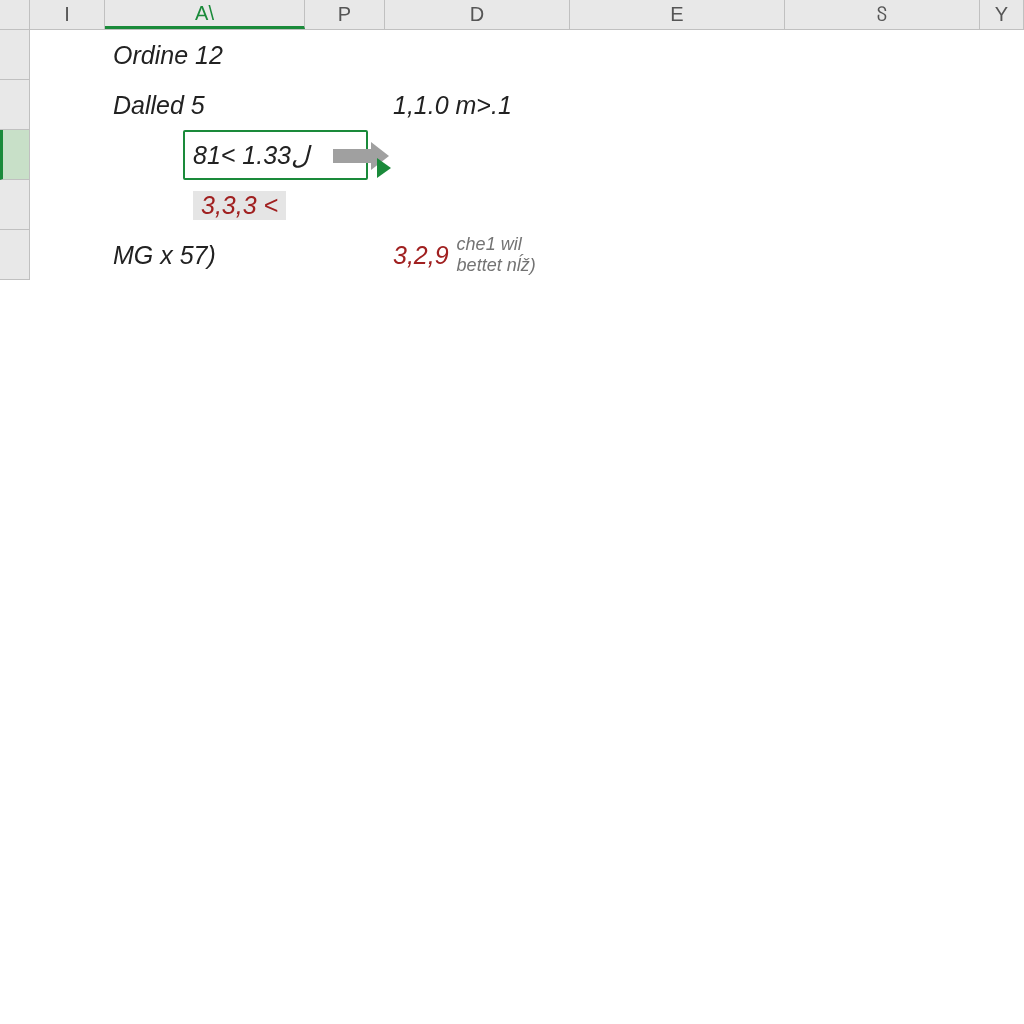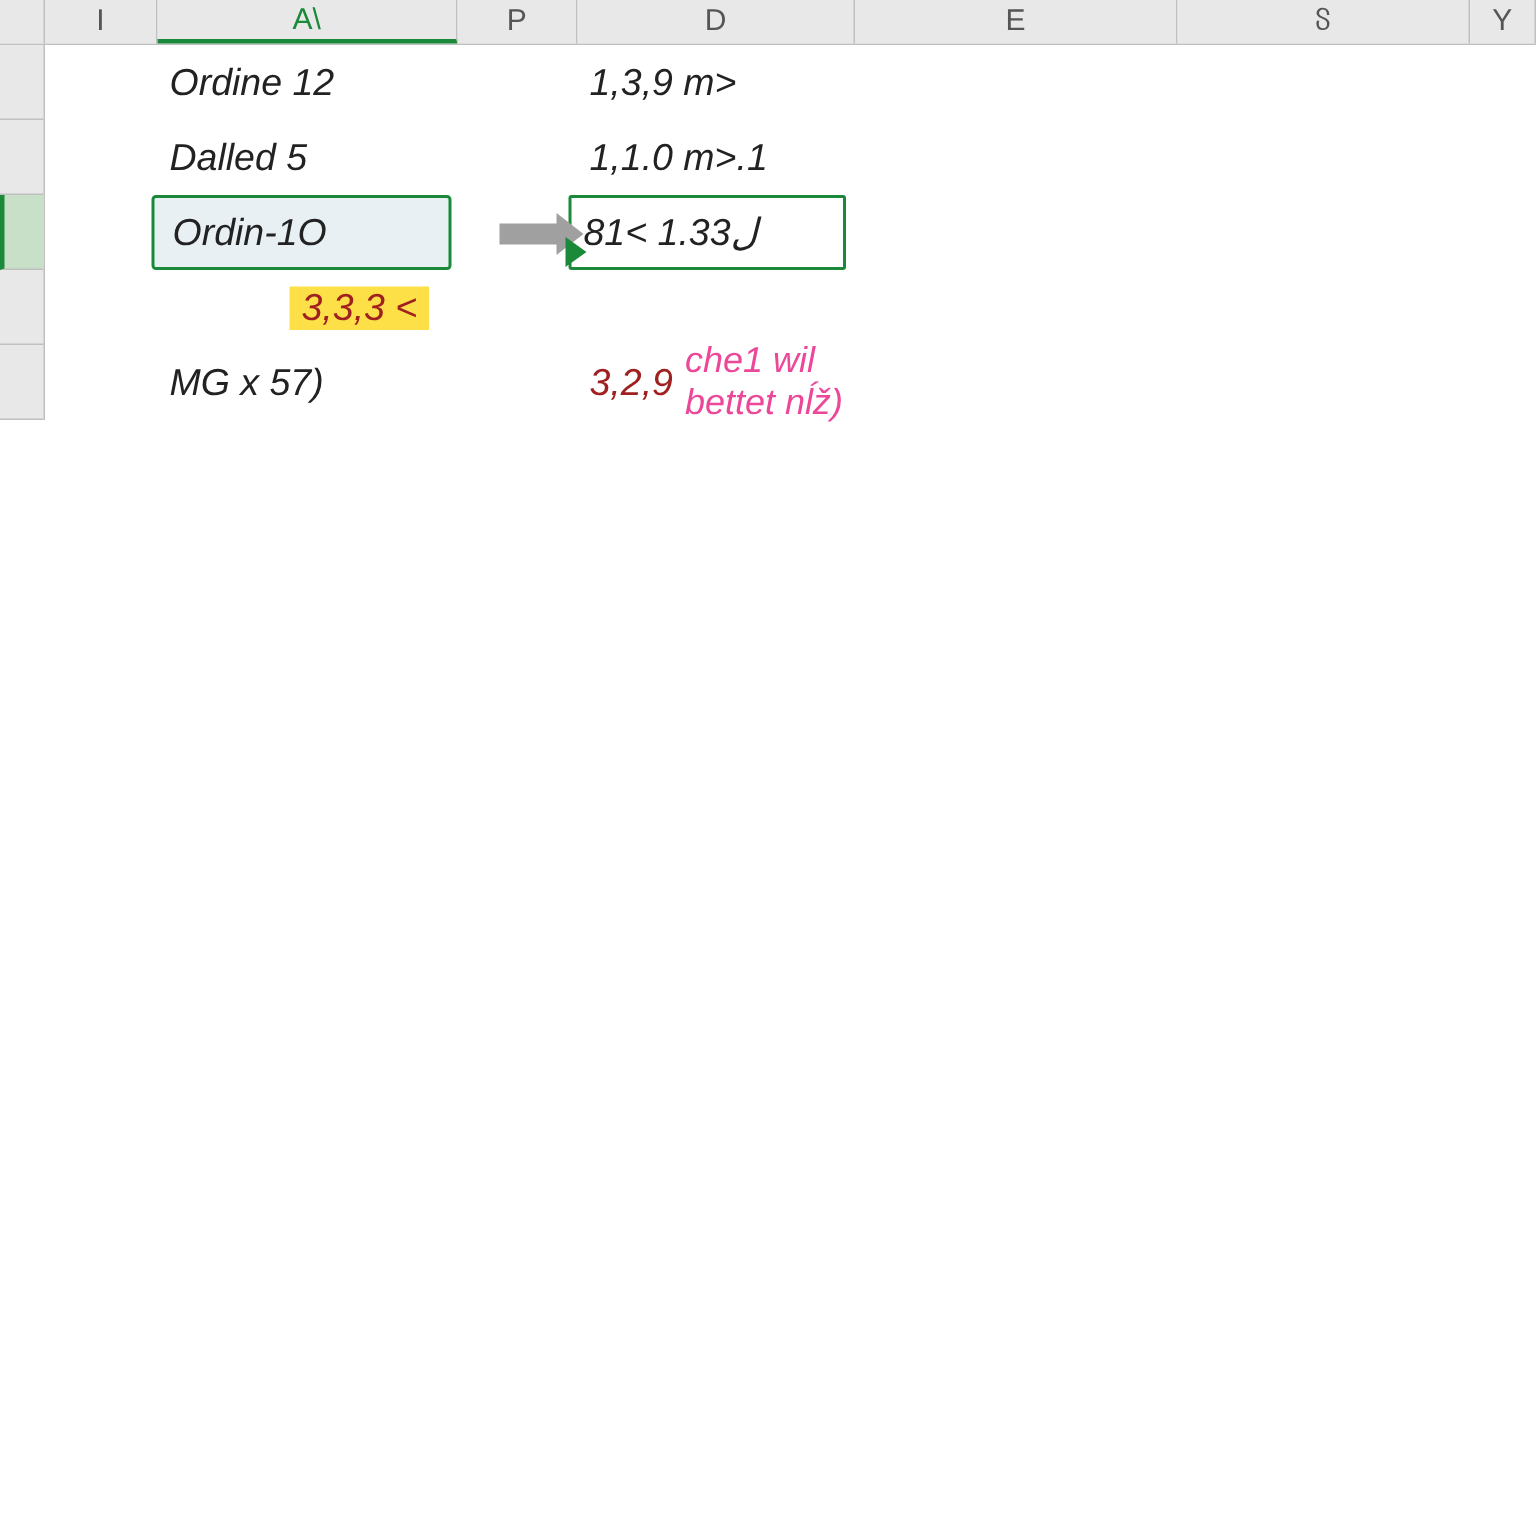--- a/index.html
+++ b/index.html
@@ -99,21 +99,21 @@
     .selected-cell2 {
       border: 2px solid #1a8a3a;
       border-radius: 2px;
       padding: 6px 8px;
       margin-left: -2px;
     }
     .red-text {
       color: #a02020;
     }
     .peach-bg {
-      background: #fde047;
+      background: #e5e5e5;
       padding: 0 8px;
       text-align: right;
     }
     .arrow-icon {
       position: absolute;
       left: 303px;
       top: 108px;
       width: 70px;
       height: 36px;
       display: flex;
@@ -136,22 +136,22 @@
       width: 0;
       height: 0;
       border-left: 14px solid #1a8a3a;
       border-top: 10px solid transparent;
       border-bottom: 10px solid transparent;
       margin-left: -12px;
       position: relative;
       top: 12px;
     }
     .row5-extra {
-      color: #ec4899;
-      font-size: 24px;
+      color: #737373;
+      font-size: 18px;
     }
   </style>
 </head>
 <body>
 
 <div class="grid-header">
   <div class="row-header-corner"></div>
   <div class="col-header col-I">I</div>
   <div class="col-header col-A active">A\</div>
   <div class="col-header col-P">P</div>
@@ -168,33 +168,31 @@
     <div class="row-header active"></div>
     <div class="row-header"></div>
     <div class="row-header"></div>
   </div>
   <div class="cells">
 
     <div class="row">
       <div class="cell cell-I"></div>
       <div class="cell cell-A">Ordine 12</div>
       <div class="cell cell-P"></div>
-      <div class="cell cell-D">1,3,9 т&gt;</div>
     </div>
 
     <div class="row">
       <div class="cell cell-I"></div>
       <div class="cell cell-A">Dalled 5</div>
       <div class="cell cell-P"></div>
       <div class="cell cell-D">1,1.0 т&gt;.1</div>
     </div>
 
     <div class="row">
       <div class="cell cell-I"></div>
-      <div class="cell cell-A selected-cell">Ordin-1O</div>
       <div class="cell cell-P"></div>
       <div class="cell cell-D selected-cell2">ل1.33 &gt;81</div>
     </div>
 
     <div class="row">
       <div class="cell cell-I"></div>
       <div class="cell cell-P"></div>
       <div class="cell cell-D">
         <span class="red-text peach-bg">3,3,3 &lt;</span>
       </div>

